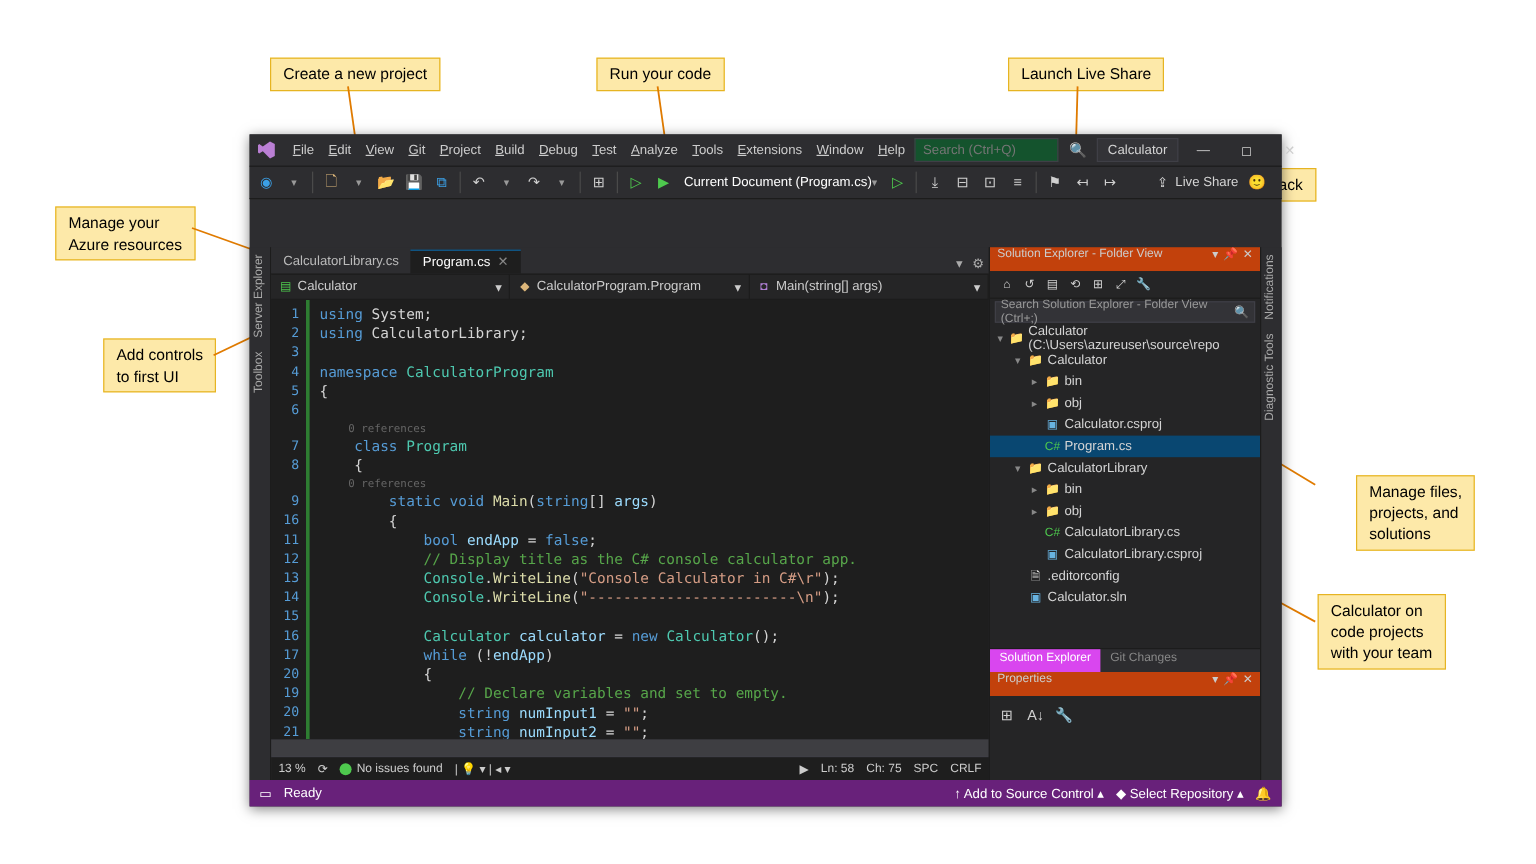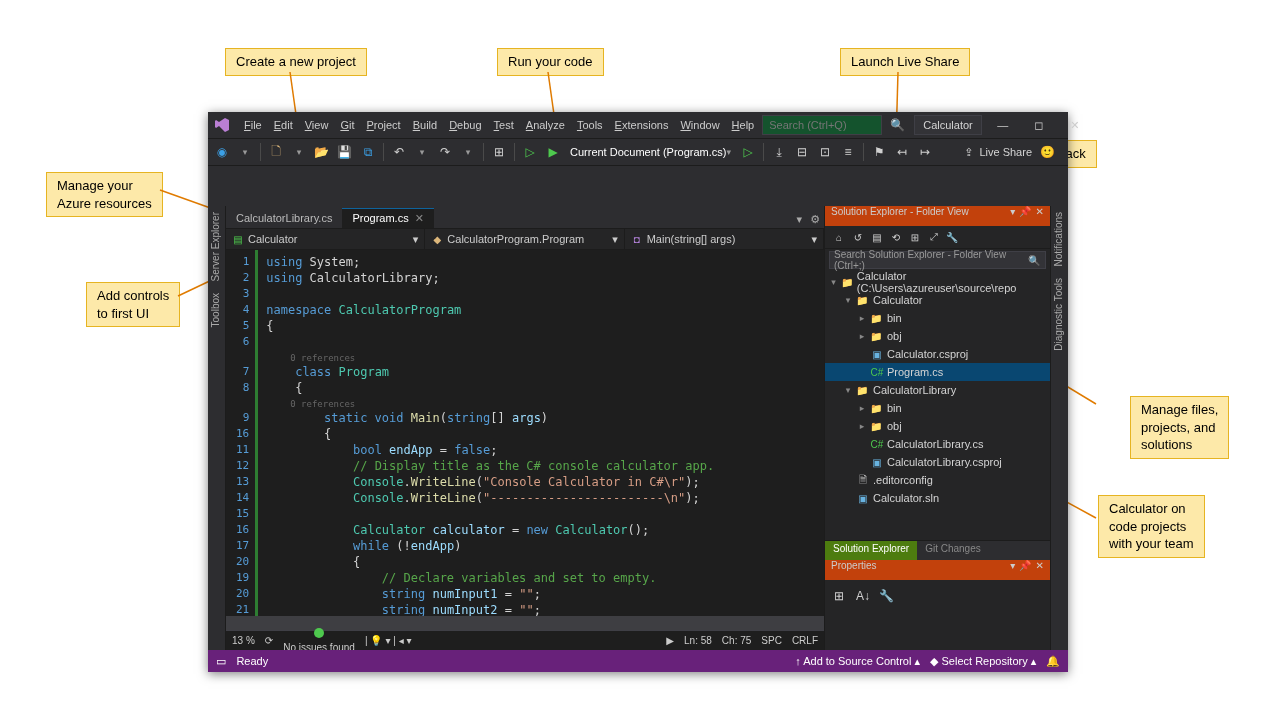--- a/index.html
+++ b/index.html
@@ -59,25 +59,25 @@
   .tree{flex:1;overflow:auto;padding:2px 0;font-size:11px;}
   .tn{display:flex;align-items:center;height:18px;padding-left:4px;color:#d4d4d4;gap:3px;cursor:default;}
   .tn .tw{width:10px;text-align:center;color:#888;font-size:9px;}
   .tn .fi{width:14px;text-align:center;font-size:10px;}
   .tn.sel{background:#094771;}
   .foldr{color:#dcb67a;}
   .csfile{color:#4ec94e;}
   .proj{color:#68b3e0;}
   .tabsrow{display:flex;height:20px;background:#2d2d30;border-top:1px solid #1c1c1c;}
   .ptab{padding:2px 8px;font-size:10px;color:#888;}
-  .ptab.active{color:#fff;background:#4d7c0f;}
+  .ptab.active{color:#fff;background:#d946ef;}
   .props{background:#252526;height:70px;padding:4px;}
   .bottombar{height:22px;background:#68217a;display:flex;align-items:center;padding:0 8px;color:#fff;font-size:11px;gap:10px;}
   .bottombar .spacer{flex:1;}
-  .noissues{display:flex;align-items:center;gap:4px;flex-direction:column;}
+  .noissues{display:flex;align-items:center;gap:4px;}
   .greencircle{width:10px;height:10px;border-radius:50%;background:#4ec94e;}
   .dropdown-arrow::after{content:" ▾";font-size:9px;color:#999;}
 </style>
 </head>
 <body>
 
 <div class="callout" style="left:225px;top:48px;">Create a new project</div>
 <div class="callout" style="left:497px;top:48px;">Run your code</div>
 <div class="callout" style="left:840px;top:48px;">Launch Live Share</div>
 <div class="callout" style="left:988px;top:140px;">Send feedback</div>

